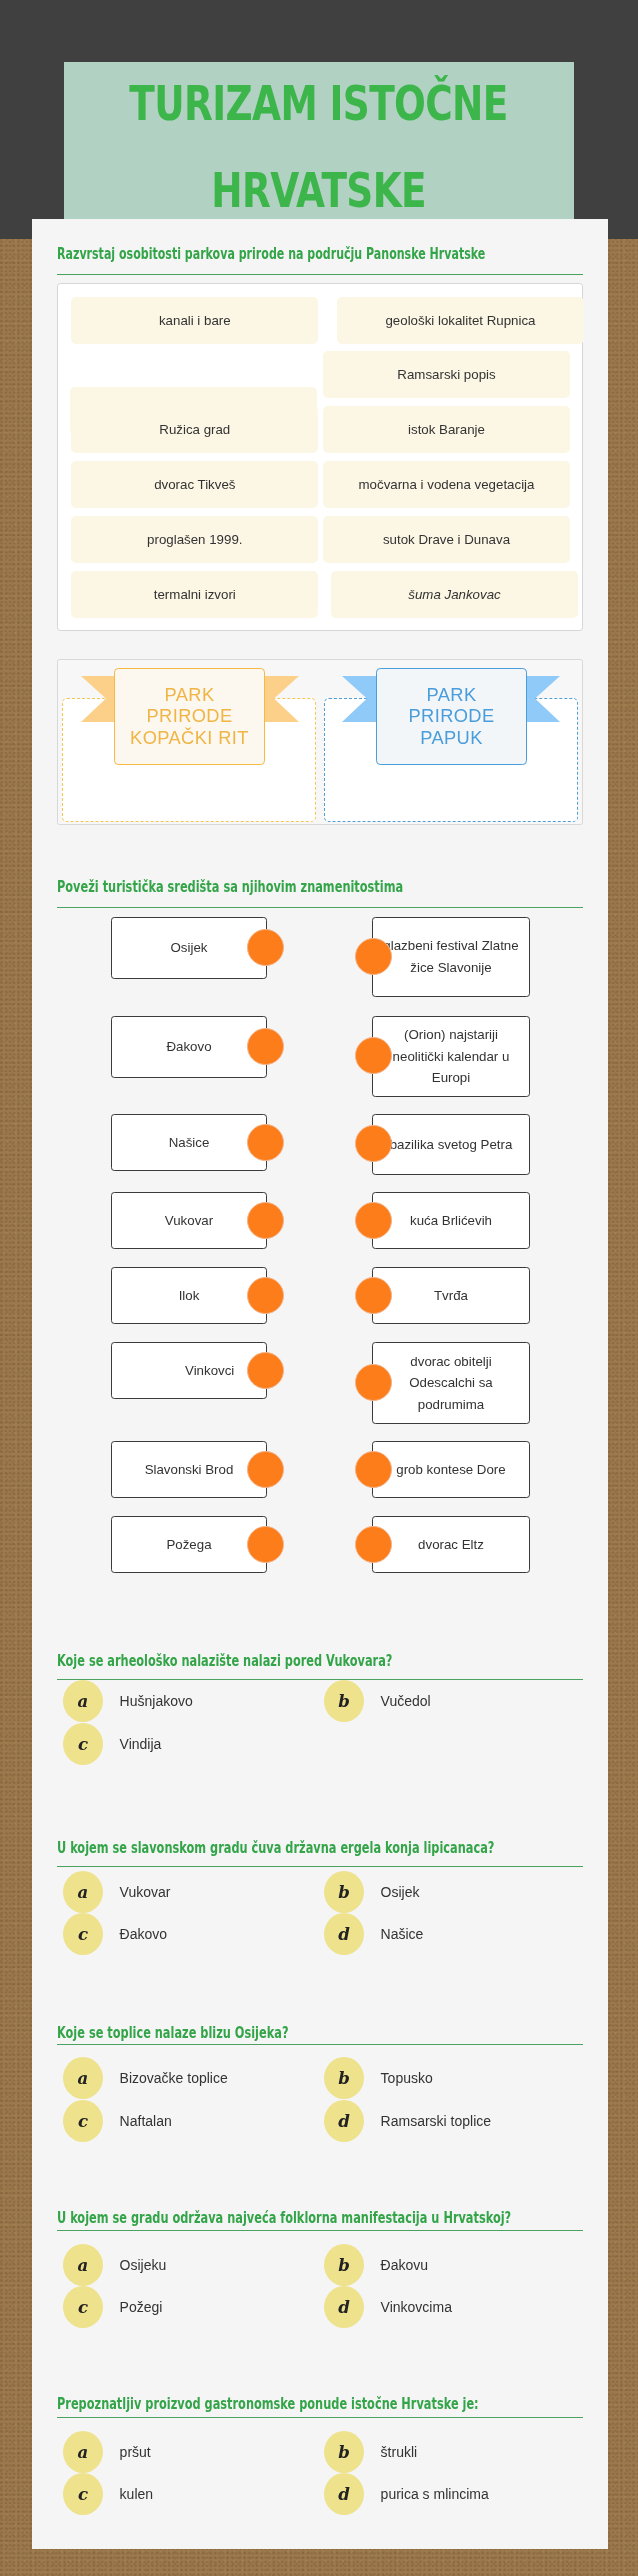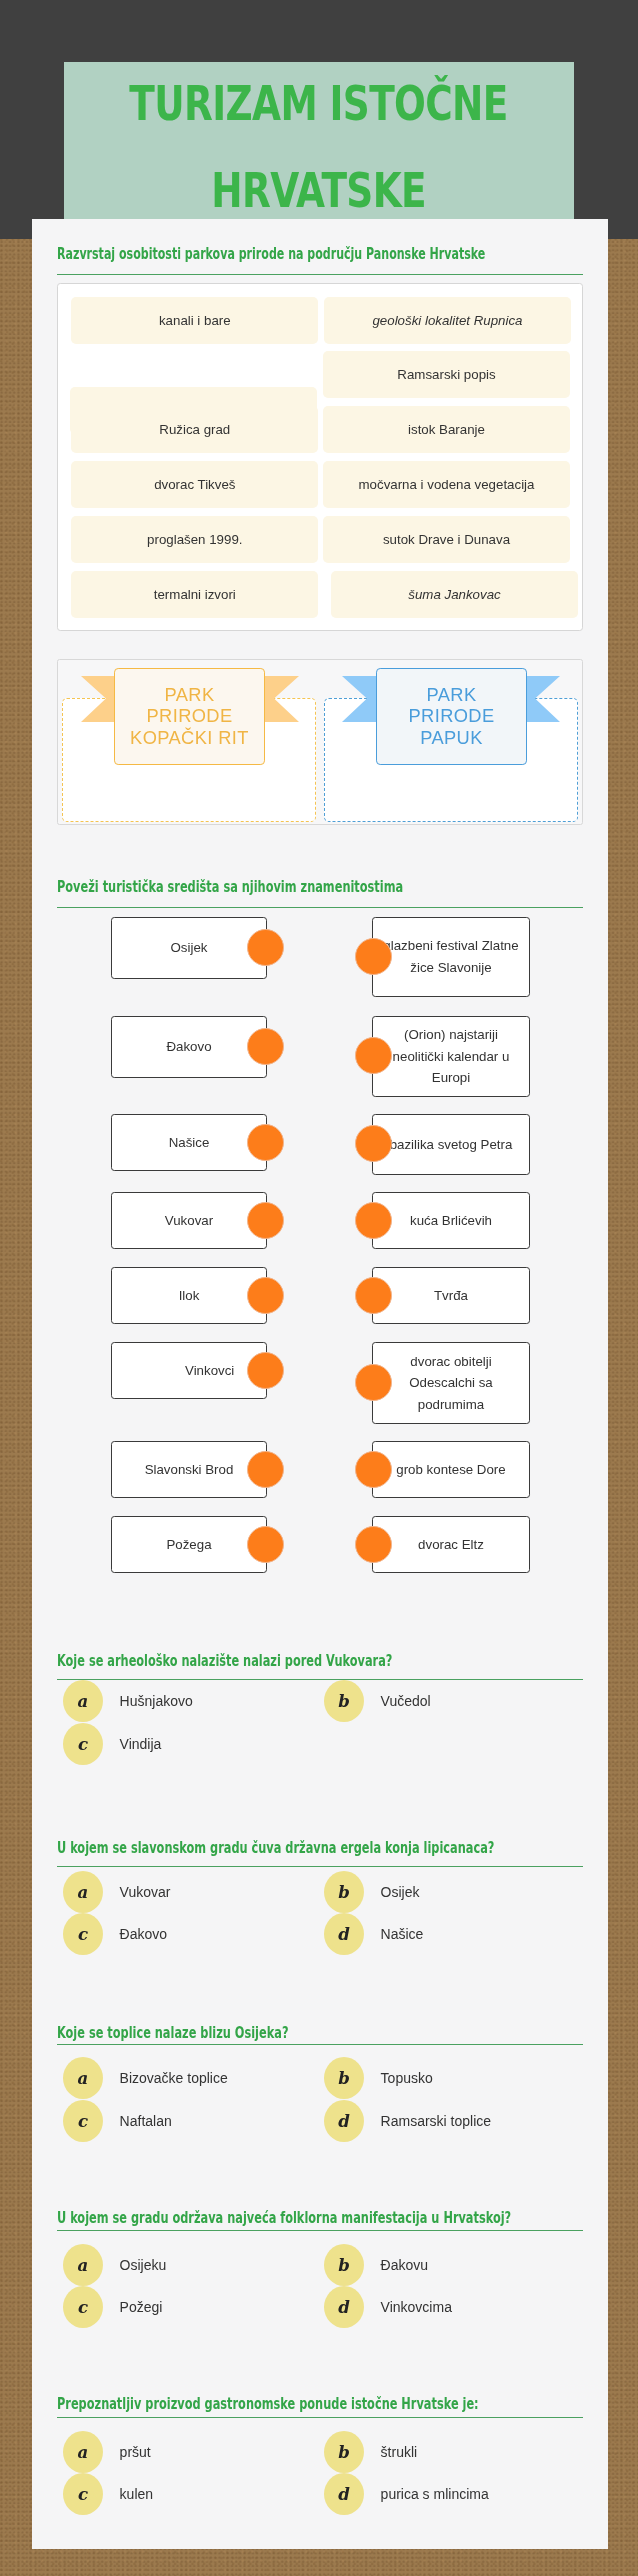--- a/index.html
+++ b/index.html
@@ -121,21 +121,21 @@
   </div>
 </div>
 
 <div class="card">
 
   <div class="section-heading" style="top:24px; transform:scaleX(0.74);">Razvrstaj osobitosti parkova prirode na području Panonske Hrvatske</div>
   <div class="section-divider" style="top:55px;"></div>
 
   <div class="sort-box">
     <div class="sort-item" style="left:13.3px; top:12.5px;">kanali i bare</div>
-    <div class="sort-item" style="left:266px; top:12.5px;font-style:italic;">geološki lokalitet Rupnica</div>
+    <div class="sort-item" style="left:279px; top:12.5px;">geološki lokalitet Rupnica</div>
     <div class="sort-item" style="left:12px; top:67px;margin-top:36px;">slap Skakavac</div>
     <div class="sort-item" style="left:265px; top:67px;">Ramsarski popis</div>
     <div class="sort-item" style="left:13.3px; top:122px;">Ružica grad</div>
     <div class="sort-item" style="left:265px; top:122px;">istok Baranje</div>
     <div class="sort-item" style="left:13.3px; top:177px;">dvorac Tikveš</div>
     <div class="sort-item" style="left:265px; top:177px;">močvarna i vodena vegetacija</div>
     <div class="sort-item" style="left:13.3px; top:232px;">proglašen 1999.</div>
     <div class="sort-item" style="left:265px; top:232px;">sutok Drave i Dunava</div>
     <div class="sort-item" style="left:13.3px; top:287px;">termalni izvori</div>
     <div class="sort-item" style="left:273px; top:287px;font-style:italic;">šuma Jankovac</div>

